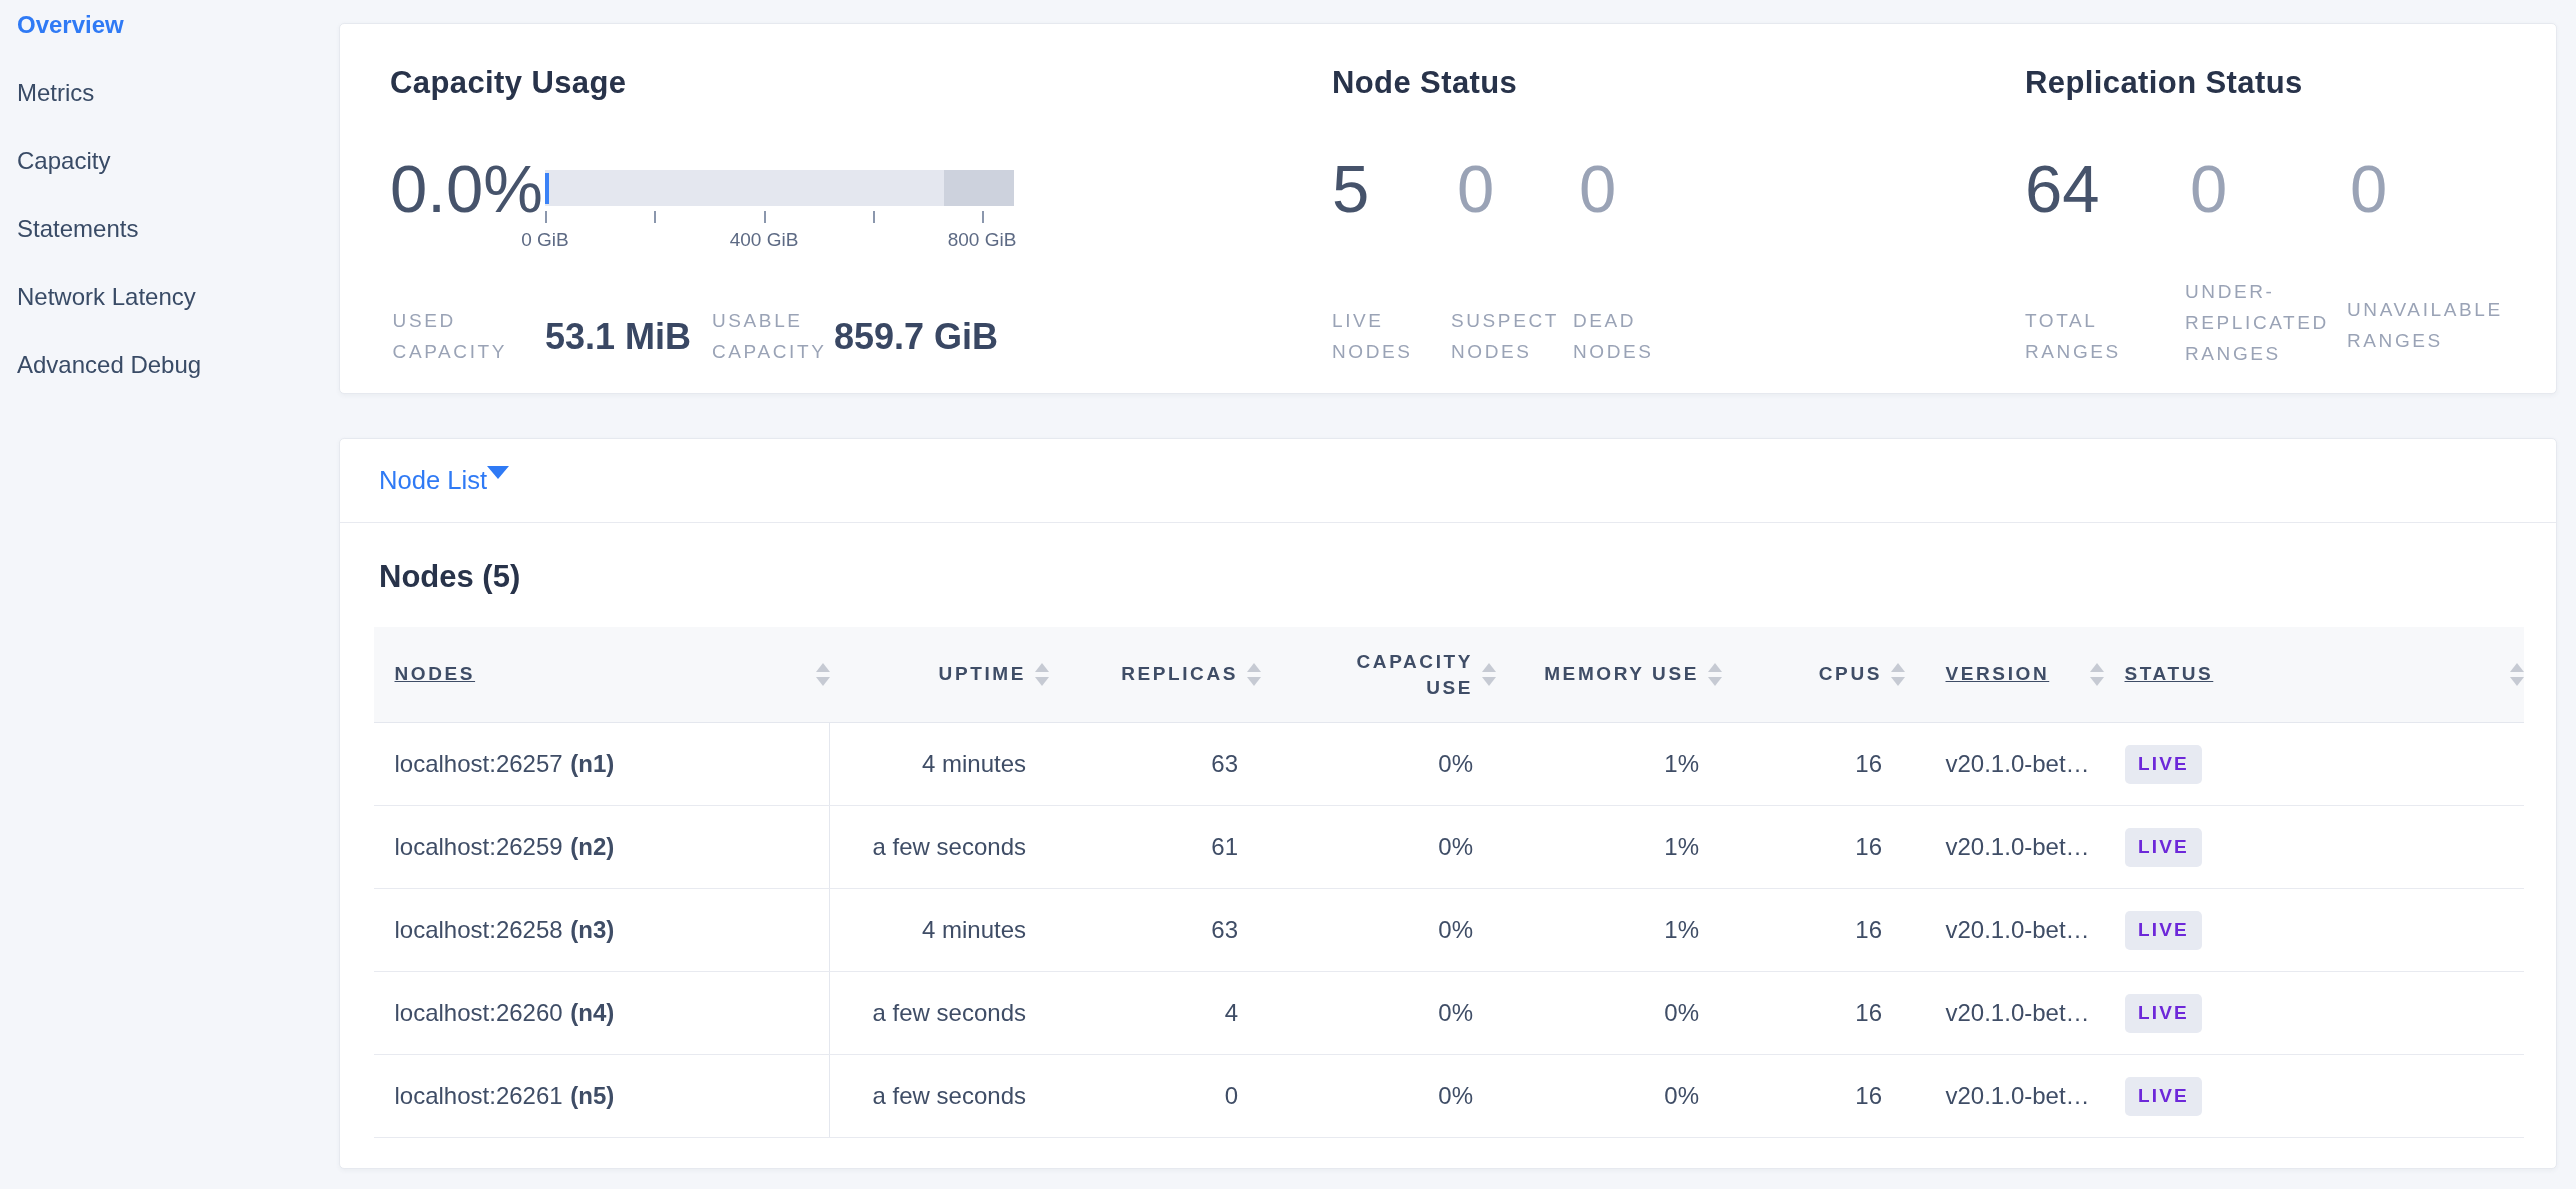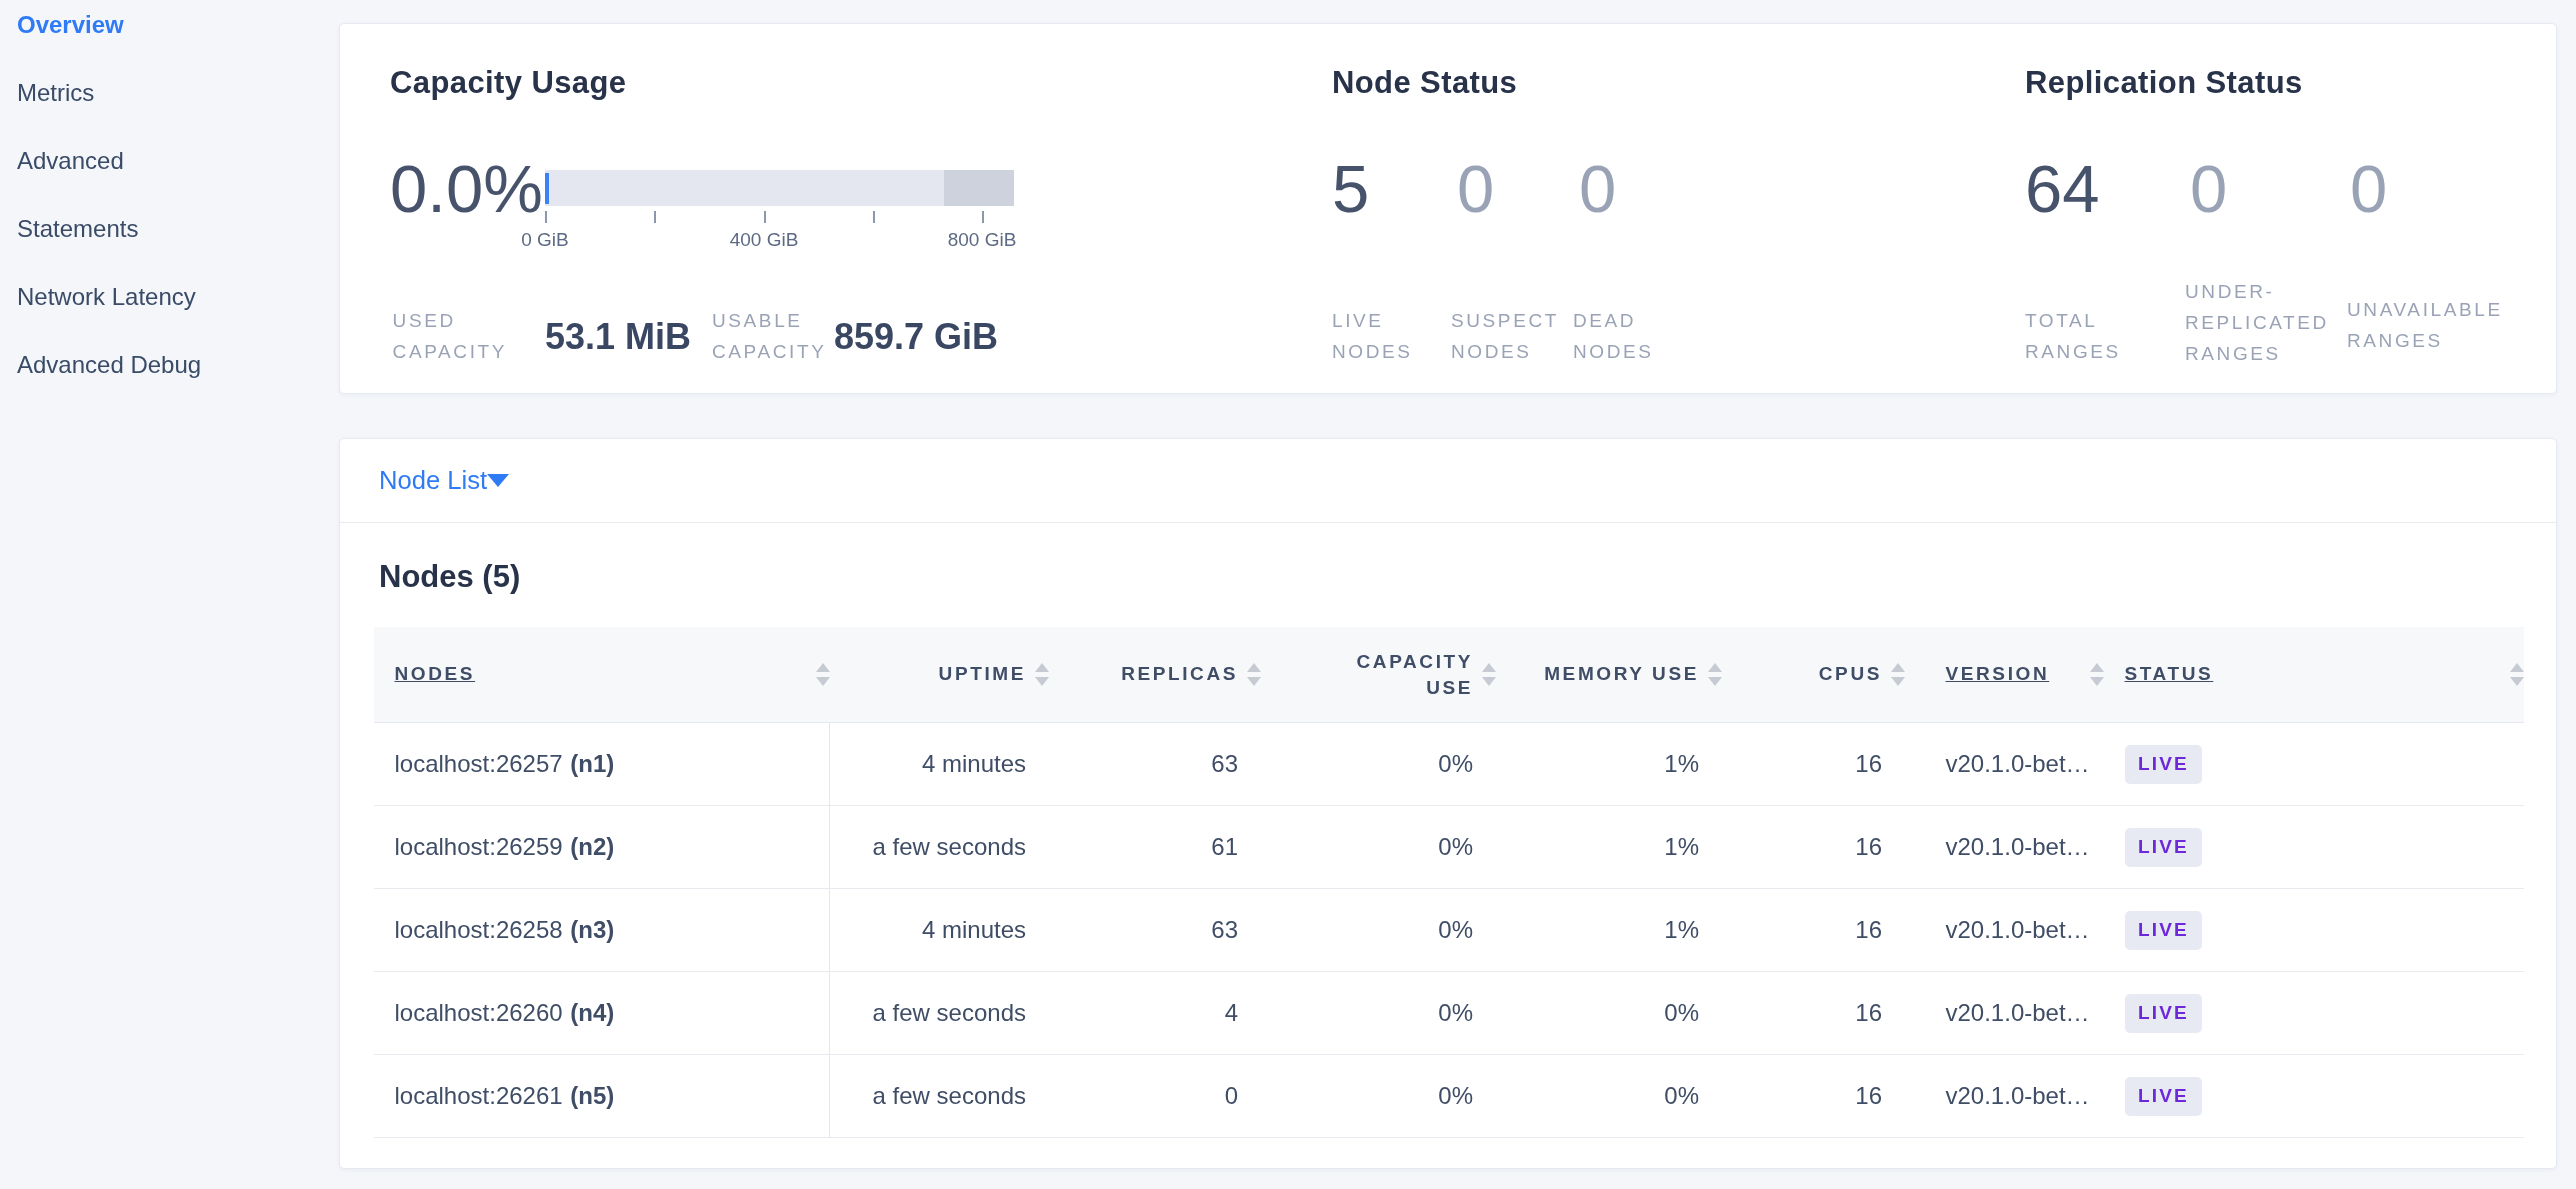--- a/index.html
+++ b/index.html
@@ -50,21 +50,21 @@
 
   
   .stat-num { position:absolute; top:128px; font-size:67px; line-height:1.1; color:#46536b; }
   .stat-num.muted { color:#9aa3b6; }
 
   
   .nl-header {
     height:84px; border-bottom:0.9px solid #e8eaf0;
     display:flex; align-items:center; padding-left:39px;
   }
-  .nl-link { display:flex; align-items:center; color:#2f7af5; font-size:25.6px; cursor:pointer; }
+  .nl-link { display:flex; color:#2f7af5; font-size:25.6px; cursor:pointer; }
   .caret-down {
     width:0; height:0; display:inline-block;
     border-left:11px solid transparent; border-right:11px solid transparent;
     border-top:13.6px solid #2f7af5;
   }
   .nl-title { position:absolute; top:120px; left:39px; font-size:31px; font-weight:bold; color:#28334a; }
 
   .ntable { position:absolute; left:34px; top:188px; width:2150px; }
   .thead, .trow {
     display:grid;
@@ -103,21 +103,21 @@
 <body>
 
 <nav class="sidebar">
   <div class="side-item active">
       <span>Overview</span>
     </div>
   <div class="side-item">
       <span>Metrics</span>
     </div>
   <div class="side-item">
-      <span>Advanced</span>
+      <span>Capacity</span>
     </div>
   <div class="side-item">
       <span>Statements</span>
     </div>
   <div class="side-item">
       <span>Network Latency</span>
     </div>
   <div class="side-item">
       <span>Advanced Debug</span>
     </div>

